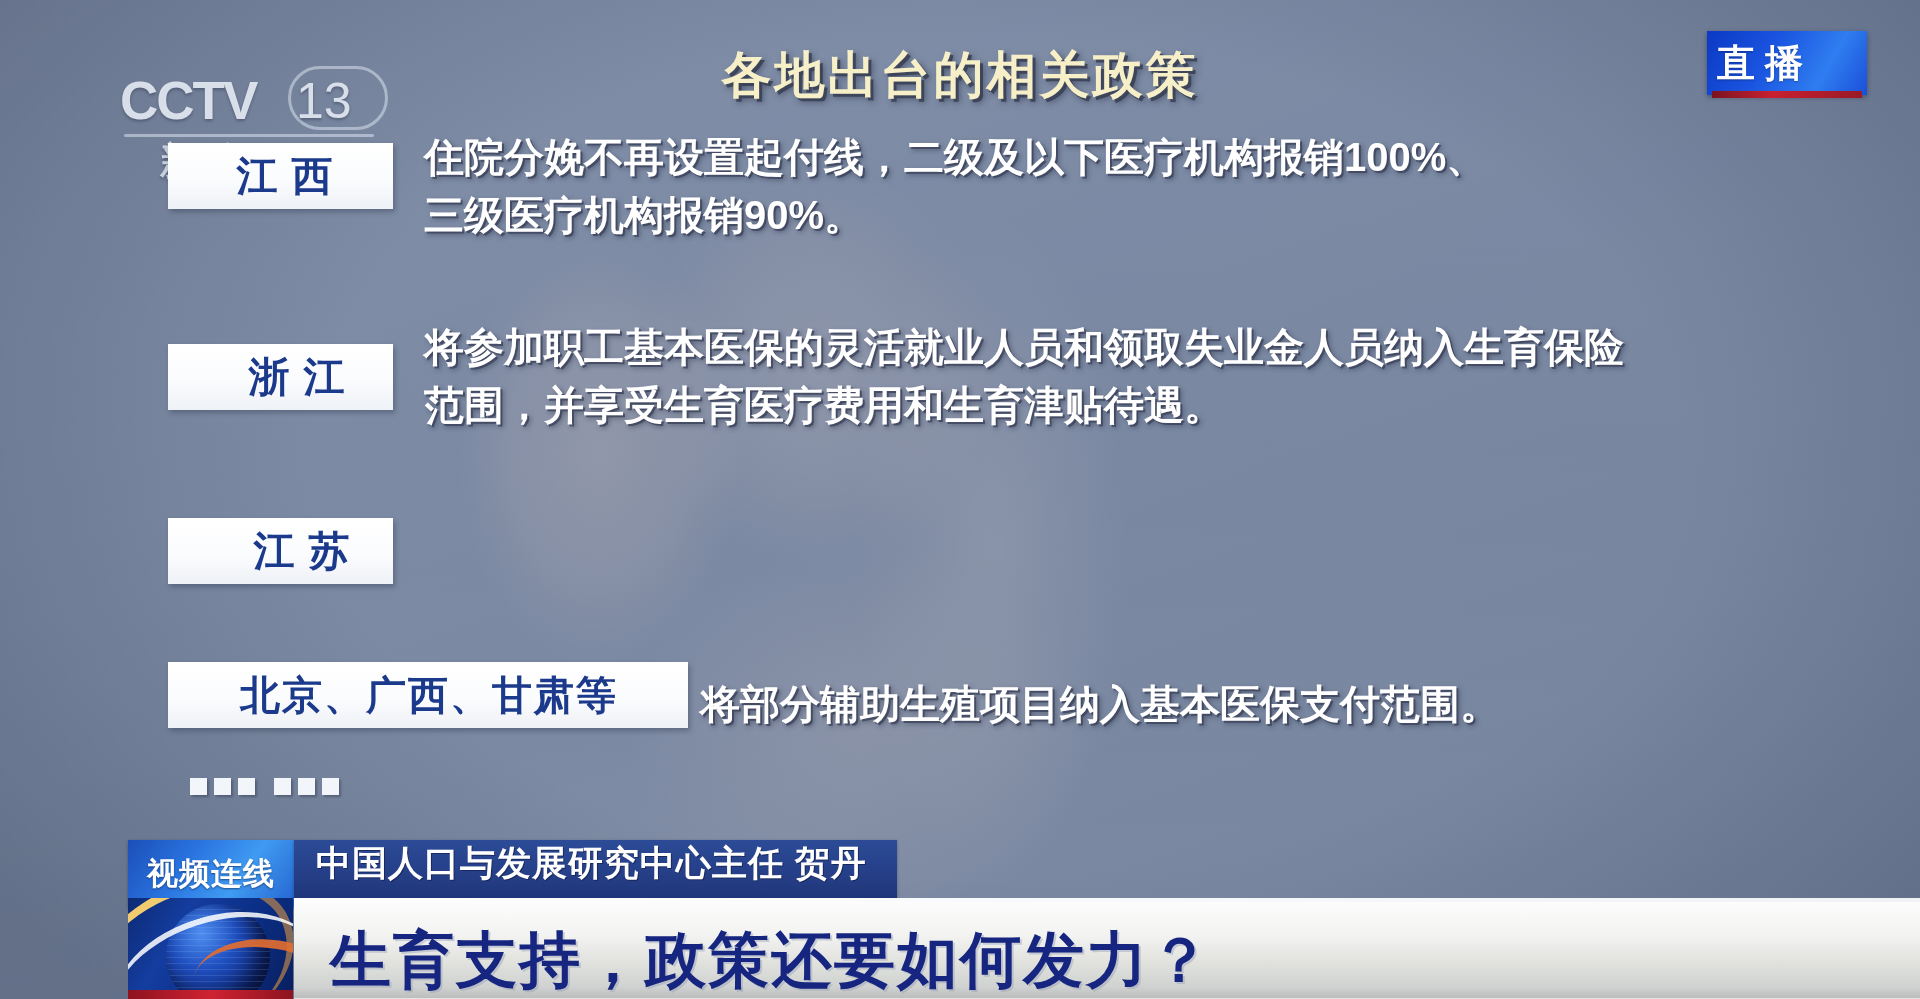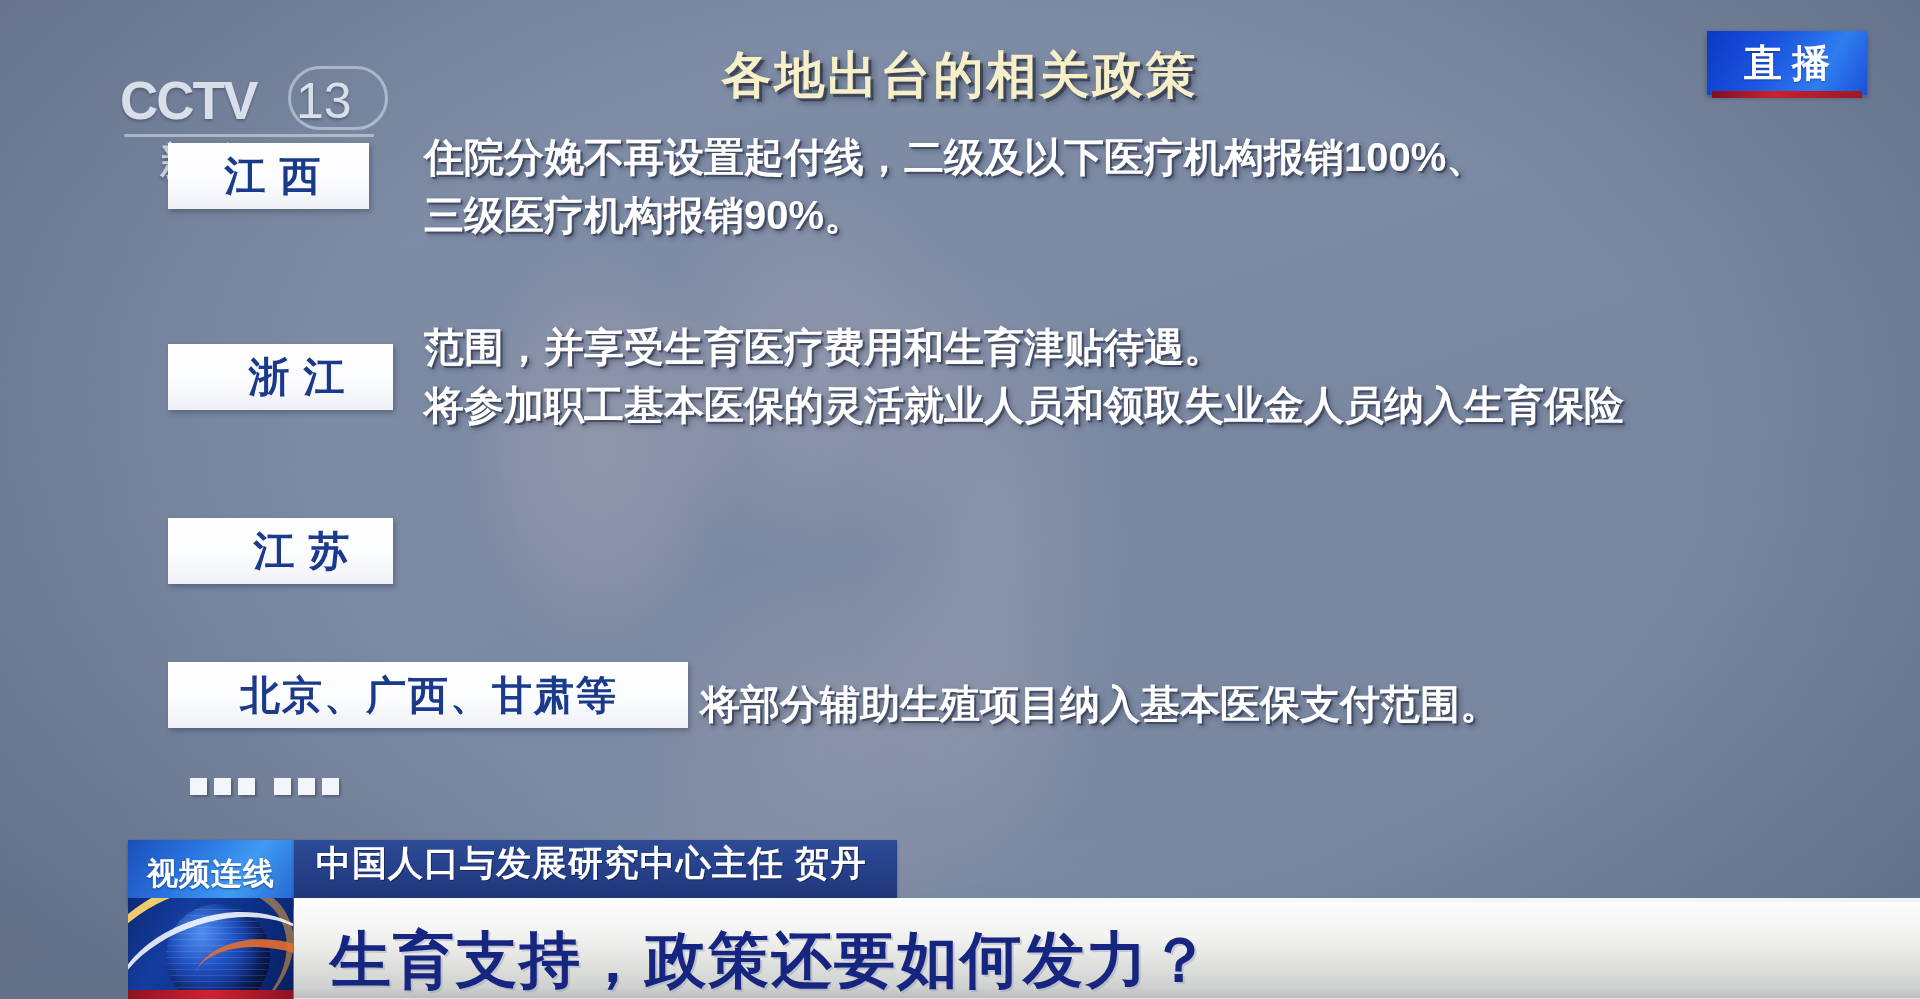--- a/index.html
+++ b/index.html
@@ -75,21 +75,21 @@
     color:rgba(232,239,248,.82);
     text-shadow:0 2px 3px rgba(40,50,70,.5);
   }
 
   
   .live-badge{
     position:absolute;right:53px;top:31px;
     width:160px;height:64px;
     background:linear-gradient(120deg,#0b39c4 0%,#1a54e0 38%,#2f7df0 72%,#1a4fd8 100%);
     box-shadow:0 2px 5px rgba(0,0,0,.35);
-    display:flex;align-items:center;justify-content:center;
+    display:flex;align-items:center;
   }
   .live-badge span{
     font-size:38px;font-weight:700;color:#fff;letter-spacing:10px;
     text-indent:10px;
     text-shadow:0 1px 2px rgba(0,0,0,.3);
   }
   .live-underbar{
     position:absolute;right:58px;top:91px;width:150px;height:7px;
     background:linear-gradient(90deg,#7a1320,#c9202f 40%,#9a1a26 100%);
   }
@@ -130,21 +130,21 @@
     font-size:40px;font-weight:700;
     line-height:58px;
     letter-spacing:0px;
     text-shadow:
       2px 2px 0 rgba(60,68,92,.80),
       3px 3px 5px rgba(30,38,58,.45);
     white-space:nowrap;
   }
 
   
-  #tag-jiangxi{left:168px;top:143px;width:201px;height:66px;padding-left:8px;}
+  #tag-jiangxi{left:168px;top:143px;width:225px;height:66px;padding-left:8px;}
   #txt-jiangxi{left:424px;top:128px;}
 
   #tag-zhejiang{left:168px;top:344px;width:225px;height:66px;padding-left:32px;}
   #txt-zhejiang{left:424px;top:318px;}
 
   #tag-jiangsu{left:168px;top:518px;width:225px;height:66px;padding-left:42px;}
   #txt-jiangsu{left:424px;top:492px;}
 
   #tag-others{left:168px;top:662px;width:520px;height:66px;}
   #txt-others{left:700px;top:675px;}
@@ -278,22 +278,22 @@
     </div>
     <div class="body-text" id="txt-jiangxi">
       <div>住院分娩不再设置起付线，二级及以下医疗机构报销100%、</div>
       <div>三级医疗机构报销90%。</div>
     </div>
 
     <div class="tag" id="tag-zhejiang">
       <span>浙江</span>
     </div>
     <div class="body-text" id="txt-zhejiang">
+      <div>将参加职工基本医保的灵活就业人员和领取失业金人员纳入生育保险</div>
       <div>范围，并享受生育医疗费用和生育津贴待遇。</div>
-      <div>将参加职工基本医保的灵活就业人员和领取失业金人员纳入生育保险</div>
     </div>
 
     <div class="tag" id="tag-jiangsu">
       <span>江苏</span>
     </div>
 
     <div class="tag wide" id="tag-others">
       <span>北京、广西、甘肃等</span>
     </div>
     <div class="body-text" id="txt-others">

